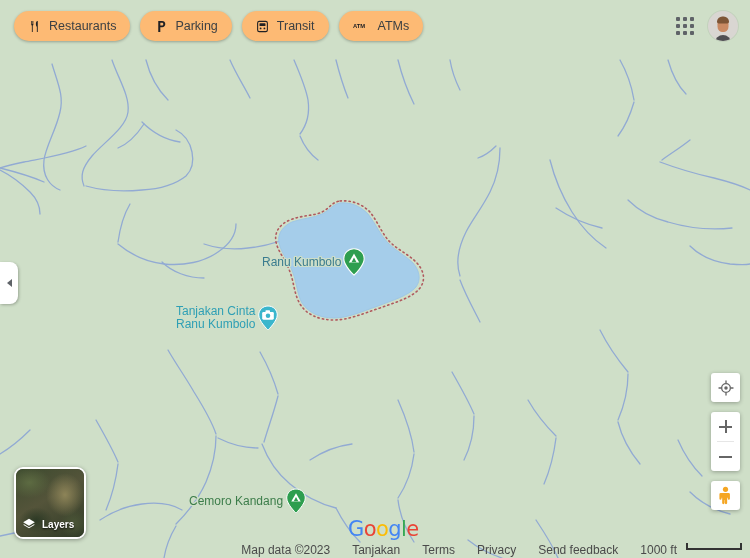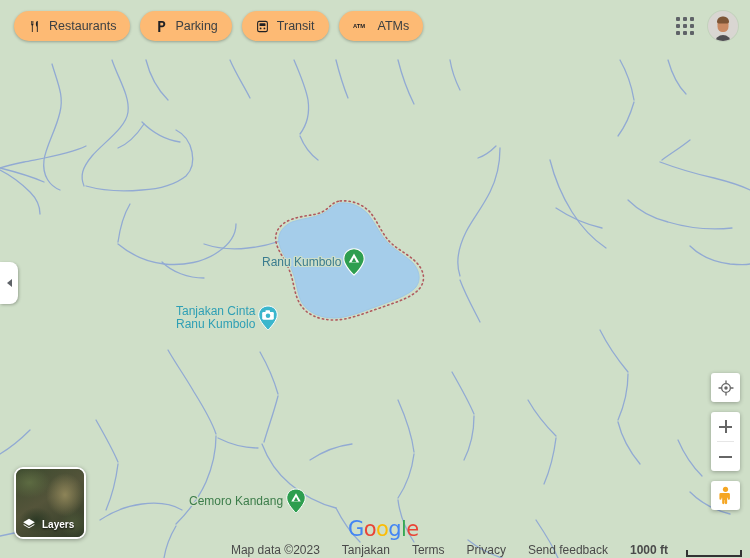--- a/index.html
+++ b/index.html
@@ -256,23 +256,22 @@
     gap: 22px;
     padding-right: 8px;
     z-index: 36;
     font-size: 12px;
     color: #4a4a4a;
   }
   #footer-bar .flink { cursor: pointer; white-space: nowrap; }
   #footer-bar .fstatic { white-space: nowrap; }
   #scale-wrap {
     display: flex;
-    align-items: flex-end;
-    gap: 18px;
-    font-weight: bold;
+    align-items: flex-start;
+    gap: 9px;
   }
   #scale-bar {
     position: relative;
     width: 56px; height: 7px;
     border-left: 2px solid #333;
     border-right: 2px solid #333;
     border-bottom: 2px solid #333;
   }
 
   

